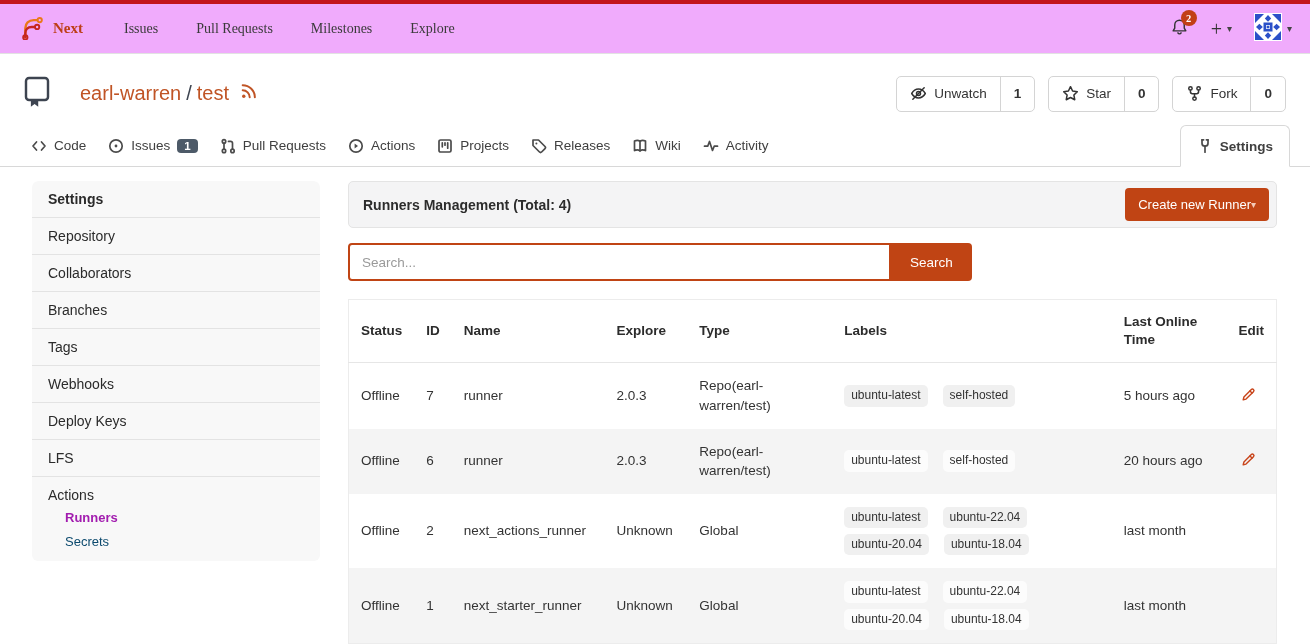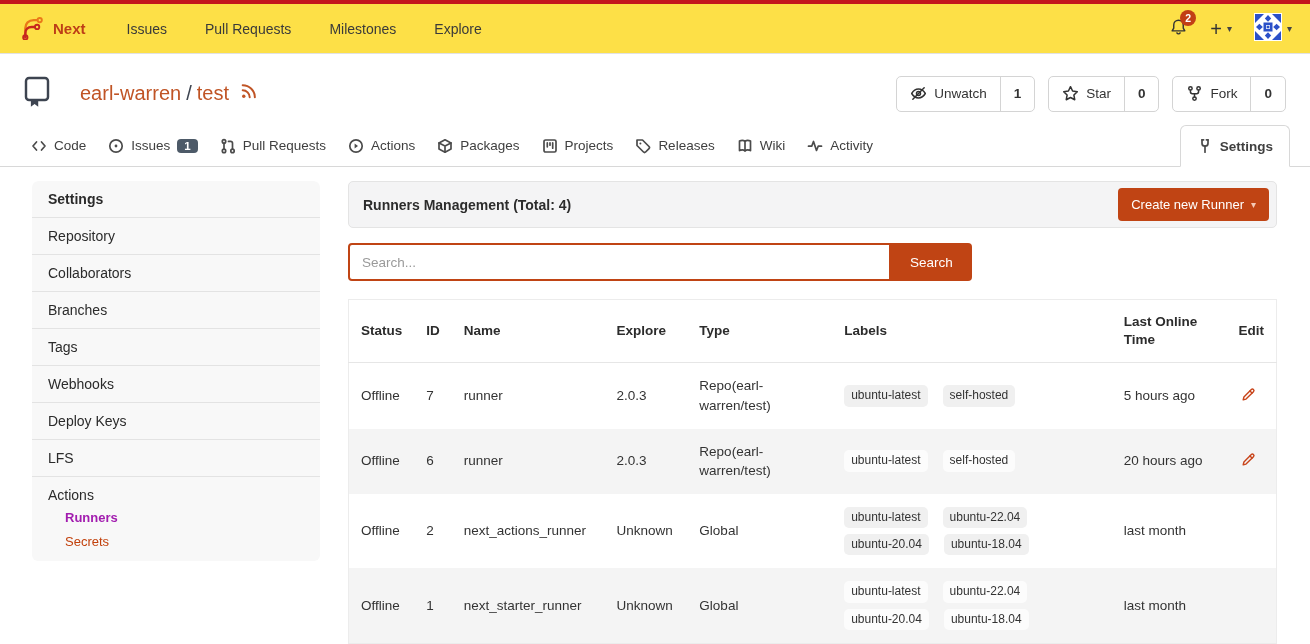--- a/index.html
+++ b/index.html
@@ -3,22 +3,22 @@
 <meta charset="utf-8">
 <style>
   * { box-sizing: border-box; margin: 0; padding: 0; }
   html,body { width:1310px; height:644px; overflow:hidden; background:#fff;
     font-family:"Liberation Sans","DejaVu Sans",sans-serif; color:#303030; }
 
   
   .topline { height:4px; background:#c3161c; }
 
   
-  .navbar { height:50px; background:#fde047; border-bottom:1px solid #e2e2e2;
-    display:flex; align-items:center; padding:8px 18px; }
+  .navbar { height:50px; background:#f0abfc; border-bottom:1px solid #e2e2e2;
+    display:flex; align-items:center; padding:8px 18px;font-family:Liberation Serif, serif; }
   .brand { display:flex; align-items:center; gap:8px; cursor:pointer; }
   .brand-name { font-size:15px; font-weight:700; color:#bd3e17; }
   .nav-links { display:flex; align-items:center; margin-left:22px; }
   .nav-link { font-size:14px; color:#3a3a3a; padding:0 19px; cursor:pointer; }
   .nav-right { margin-left:auto; display:flex; align-items:center; gap:22px; }
   .bell-wrap { position:relative; cursor:pointer; }
   .bell-badge { position:absolute; top:-7px; right:-8px; background:#c23f15; color:#fff;
     font-size:10.5px; font-weight:700; min-width:16px; height:16px; border-radius:8px;
     display:flex; align-items:center; justify-content:center; padding:0 4px; }
   .plus-wrap, .avatar-wrap { display:flex; align-items:center; gap:5px; cursor:pointer; }
@@ -55,30 +55,30 @@
   
   .content { display:flex; gap:28px; padding:14px 33px 0 32px; }
 
   
   .sidebar { width:288px; flex:none; border-radius:6px; overflow:hidden; }
   .side-item { background:#f8f8f8; border-bottom:1px solid #e3e3e3; padding:10px 16px;
     font-size:14px; color:#2b2b2b; cursor:pointer; }
   .side-item:first-child { font-weight:700; border-radius:6px 6px 0 0; }
   .side-item:last-child { border-bottom:none; border-radius:0 0 6px 6px; }
   .side-sub { padding:7px 0 2px 17px; display:flex; flex-direction:column; gap:9px; }
-  .side-sub-item { font-size:13px; color:#c2410c; cursor:pointer; }
+  .side-sub-item { font-size:13px; color:#0c4a6e; cursor:pointer; }
   .side-sub-item.active { color:#a21caf; font-weight:700; }
 
   
   .main-panel { flex:1; min-width:0; }
   .panel-header { background:#f4f4f5; border:1px solid #e4e4e4; border-radius:5px;
     display:flex; align-items:center; justify-content:space-between; padding:6px 7px 6px 14px; }
   .panel-title { font-size:14px; font-weight:700; color:#2c2c2c; }
   .btn-primary { background:#c04414; color:#fff; border:none; border-radius:4px;
-    font-size:13px; padding:9px 13px; display:flex; align-items:center; gap:7px;
+    font-size:13px; padding:9px 13px; display:flex; align-items:center; 
     cursor:pointer; font-family:inherit; }
   .btn-primary .caret { color:#f4c9b6; }
 
   .search-row { display:flex; margin:15px 0 18px 0; }
   .search-input { width:543px; height:38px; border:2px solid #c04414;
     border-radius:4px 0 0 4px; padding:0 12px; font-size:13.5px; font-family:inherit;
     color:#333; outline:none; }
   .search-input::placeholder { color:#9a9a9a; }
   .search-btn { height:38px; background:#c04414; color:#ffffff; border:none;
     border-radius:0 4px 4px 0; font-size:13.5px; padding:0 19px; cursor:pointer;
@@ -256,29 +256,20 @@
         <svg width="16" height="16" viewBox="0 0 16 16" fill="none" stroke="#4b4b4b" stroke-width="1.7" stroke-linecap="round" stroke-linejoin="round">
           <circle cx="8" cy="8" r="6.2"></circle>
           <path d="M6.6 5.6l3.4 2.4-3.4 2.4z" fill="#4b4b4b" stroke="none"></path>
         </svg>
       </span>
       <span>Actions</span>
     </div>
     <div class="tab">
       <span style="display: inline-flex;">
         <svg width="16" height="16" viewBox="0 0 16 16" fill="none" stroke="#4b4b4b" stroke-width="1.7" stroke-linecap="round" stroke-linejoin="round">
-          <path d="M8 1.8 14 5v6L8 14.2 2 11V5z"></path>
-          <path d="M2 5l6 3 6-3M8 8v6"></path>
-        </svg>
-      </span>
-      <span>Packages</span>
-    </div>
-    <div class="tab">
-      <span style="display: inline-flex;">
-        <svg width="16" height="16" viewBox="0 0 16 16" fill="none" stroke="#4b4b4b" stroke-width="1.7" stroke-linecap="round" stroke-linejoin="round">
           <rect x="2" y="2" width="12" height="12" rx="1.5"></rect>
           <path d="M5.3 4.8v4M8 4.8v2.4M10.7 4.8v5.4"></path>
         </svg>
       </span>
       <span>Projects</span>
     </div>
     <div class="tab">
       <span style="display: inline-flex;">
         <svg width="16" height="16" viewBox="0 0 16 16" fill="none" stroke="#4b4b4b" stroke-width="1.7" stroke-linecap="round" stroke-linejoin="round">
           <path d="M2 2h5.5L14 8.5a1.5 1.5 0 0 1 0 2.1L10.6 14a1.5 1.5 0 0 1-2.1 0L2 7.5z"></path>

